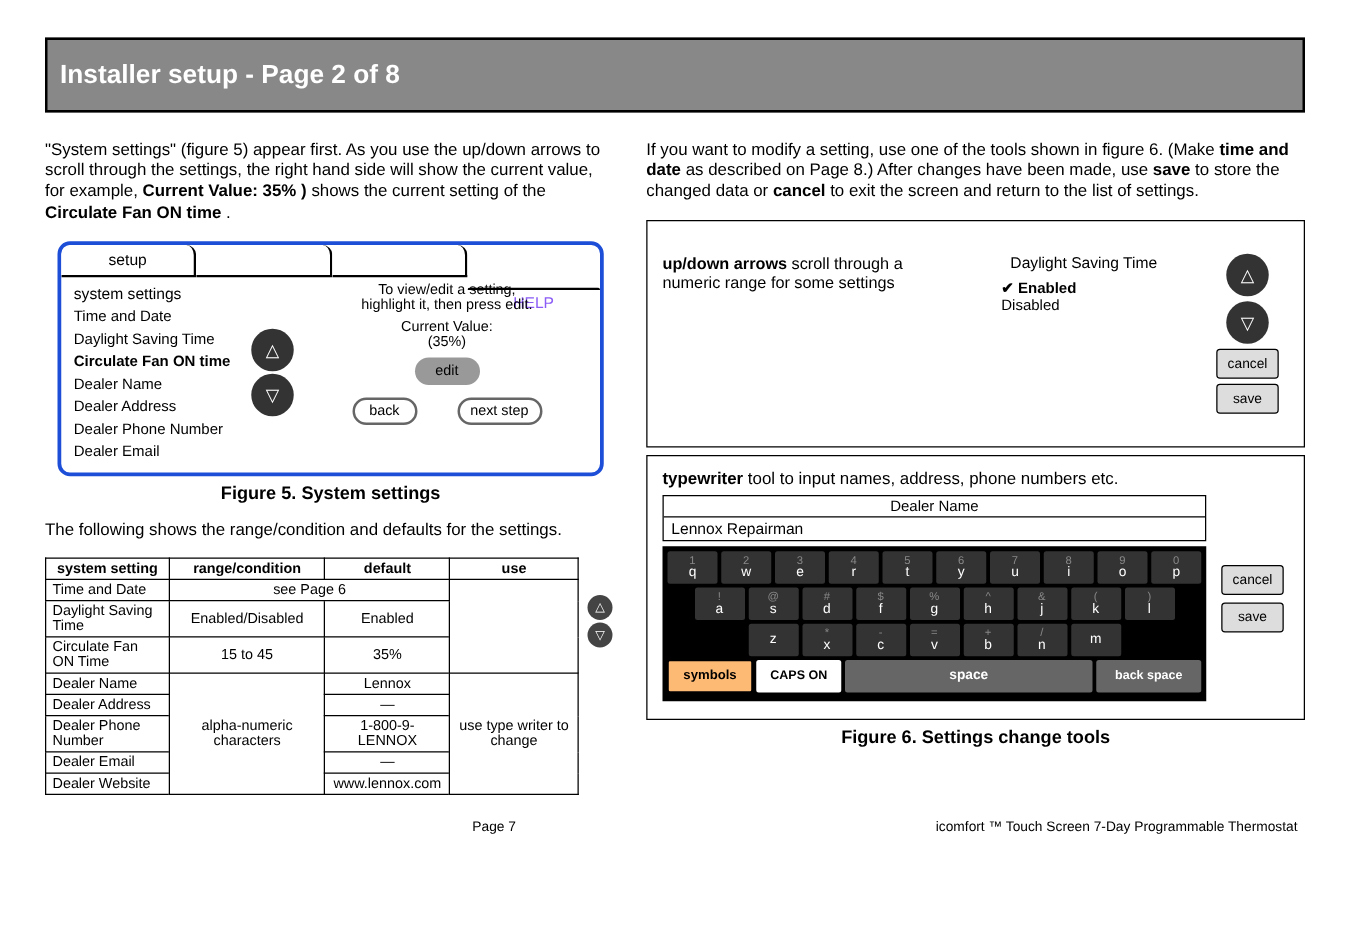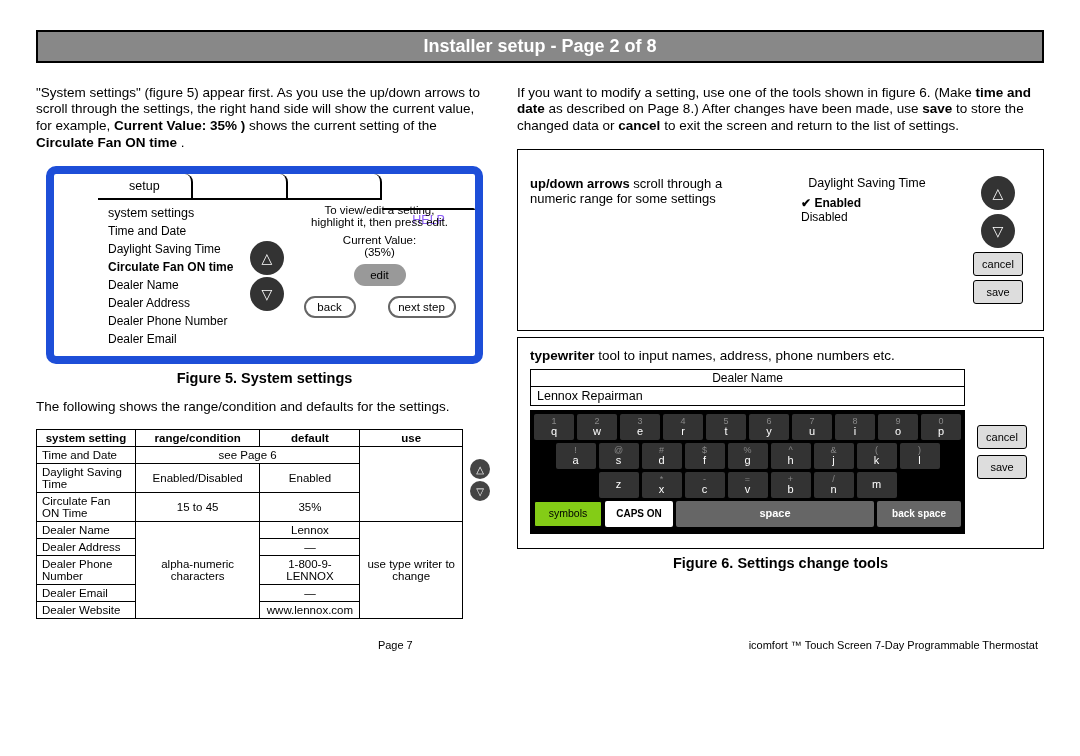--- a/index.html
+++ b/index.html
@@ -10,38 +10,37 @@
     background: #fff;
     margin: 0;
     padding: 30px 36px;
     width: 1080px;
   }
   .header-bar {
     border: 2px solid #000;
     background: #888;
     color: #fff;
     font-weight: bold;
-    font-size: 18px;
-    padding: 4px 10px;
-    text-align: center;
+    font-size: 21px;
+    padding: 16px 10px;
+    text-align: left;
     margin-bottom: 8px;
   }
   .columns { display: flex; gap: 24px; }
   .col { flex: 1; }
   .para { font-size: 13.5px; line-height: 1.25; }
   .bold { font-weight: bold; }
 
   
   .thermo-panel {
-    border: 8px solid #1d4ed8;
+    border: 3px solid #1d4ed8;
     border-radius: 10px;
     margin: 6px 10px 6px 10px;
     overflow: hidden;
     font-size: 12.5px;
-    padding-left: 44px;
   }
   .tabs { display: flex; height: 26px; }
   .tab {
     flex: 1;
     border-right: 2px solid #000;
     border-bottom: 2px solid #000;
     border-top-left-radius: 8px;
     border-top-right-radius: 8px;
     background: #fff;
     text-align: center;
@@ -97,21 +96,21 @@
 
   
   .tw-box { border:1.5px solid #000; padding:10px 12px 14px 12px; margin:6px 0;}
   .tw-input-area { border:1px solid #000; margin-top:4px; }
   .tw-title { text-align:center; font-size:12px; padding:1px;}
   .tw-value { padding:2px 6px; font-size:12.5px; border-top:0;}
   .keyboard { background:#000; padding:4px; margin-top:4px;}
   .krow { display:flex; gap:3px; margin-bottom:3px; justify-content:center;}
   .key { background:#333; color:#fff; width:40px; height:26px; font-size:11px; display:flex; flex-direction:column; align-items:center; justify-content:center; line-height:1; border-radius:2px;}
   .key .alt { color:#888; font-size:9px; }
-  .key.wide { width:68px; font-size:10.5px; background:#84cc16; color:#000; font-weight:normal; border:1px solid #000;text-align:right;}
+  .key.wide { width:68px; font-size:10.5px; background:#fdba74; color:#000; font-weight:bold; border:1px solid #000;text-align:right;}
   .key.space { flex:1; background:#666; font-weight:bold; font-size:11px;}
   .key.caps { background:#fff; color:#000; font-weight:bold; font-size:10px; width:68px;}
   .key.bksp { background:#666; color:#fff; font-weight:bold; width:84px; font-size:10px;}
   .kb-flex { display:flex; gap:8px; align-items:flex-start;}
   .kb-ctrls { width:58px; display:flex; flex-direction:column; gap:6px; align-items:center; padding-top:60px;}
 
   .footer { display:flex; justify-content:space-between; font-size:11px; margin-top:20px; padding: 0 6px;}
 </style>
 </head>
 <body>

